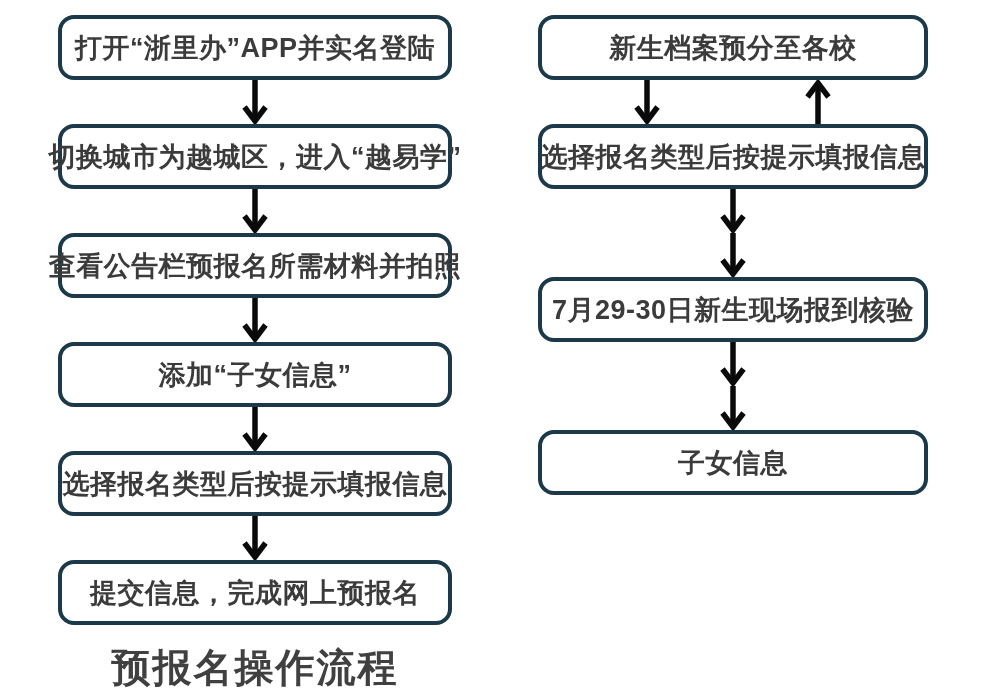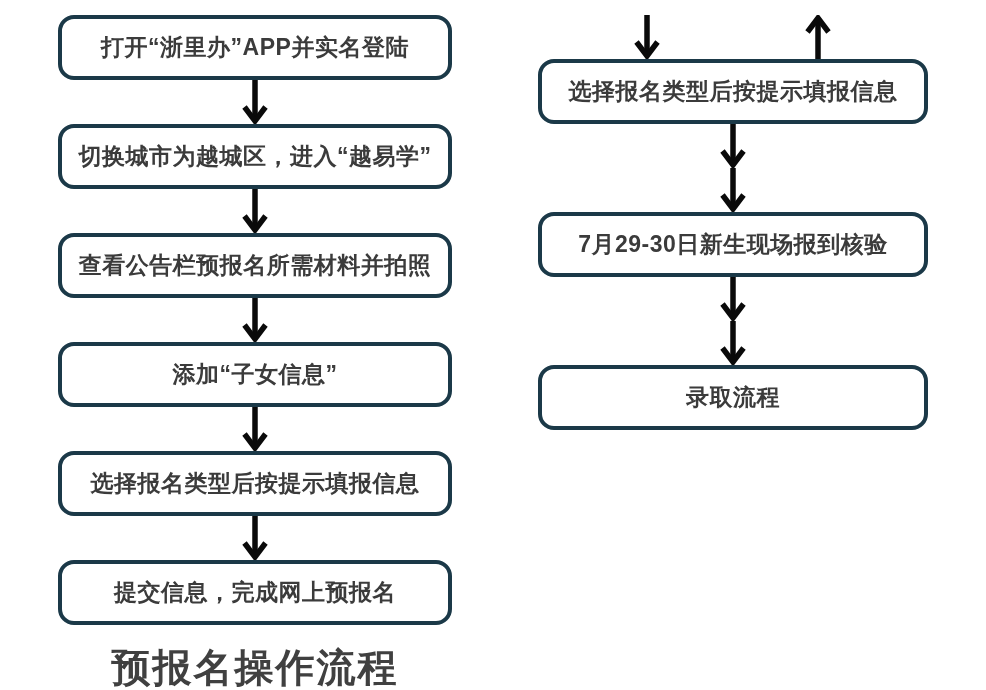--- a/index.html
+++ b/index.html
@@ -28,21 +28,21 @@
     box-sizing: border-box;
     border: 4px solid var(--box-border, #1b3948);
     border-radius: 16px;
     background: #ffffff;
     display: flex;
     align-items: center;
     justify-content: center;
     text-align: center;
   }
   .box span {
-    font-size: 23px;
+    font-size: 27px;
     font-weight: bold;
     color: var(--box-text, #3b3b3b);
     letter-spacing: 0.5px;
     white-space: nowrap;
   }
   .arrow-gap {
     height: 44px;
     display: flex;
     justify-content: center;
     position: relative;
@@ -117,20 +117,23 @@
         <polyline class="stroke" points="4.5,27 15,41 25.5,27"></polyline>
       </svg>
     </div>
     <div class="box">
       <span>提交信息，完成网上预报名</span>
     </div>
     <div class="flow-title">预报名操作流程</div>
   </div>
 
   <div class="column col-right">
+    <div class="box">
+      <span>新生档案预分至各校</span>
+    </div>
     <div class="arrow-gap dual">
       <svg class="arrow" viewBox="0 0 30 44">
         <line class="stroke" x1="15" y1="0" x2="15" y2="40"></line>
         <polyline class="stroke" points="4.5,27 15,41 25.5,27"></polyline>
       </svg>
       <svg class="arrow" viewBox="0 0 30 44">
         <line class="stroke" x1="15" y1="44" x2="15" y2="4"></line>
         <polyline class="stroke" points="4.5,17 15,3 25.5,17"></polyline>
       </svg>
     </div>
@@ -158,17 +161,17 @@
         <polyline class="stroke" points="4.5,27 15,41 25.5,27"></polyline>
       </svg>
     </div>
     <div class="arrow-gap">
       <svg class="arrow" viewBox="0 0 30 44">
         <line class="stroke" x1="15" y1="0" x2="15" y2="40"></line>
         <polyline class="stroke" points="4.5,27 15,41 25.5,27"></polyline>
       </svg>
     </div>
     <div class="box">
-      <span>录取流程</span>
+      <span>子女信息</span>
     </div>
   </div>
 
 </div>
 
 </body></html>

